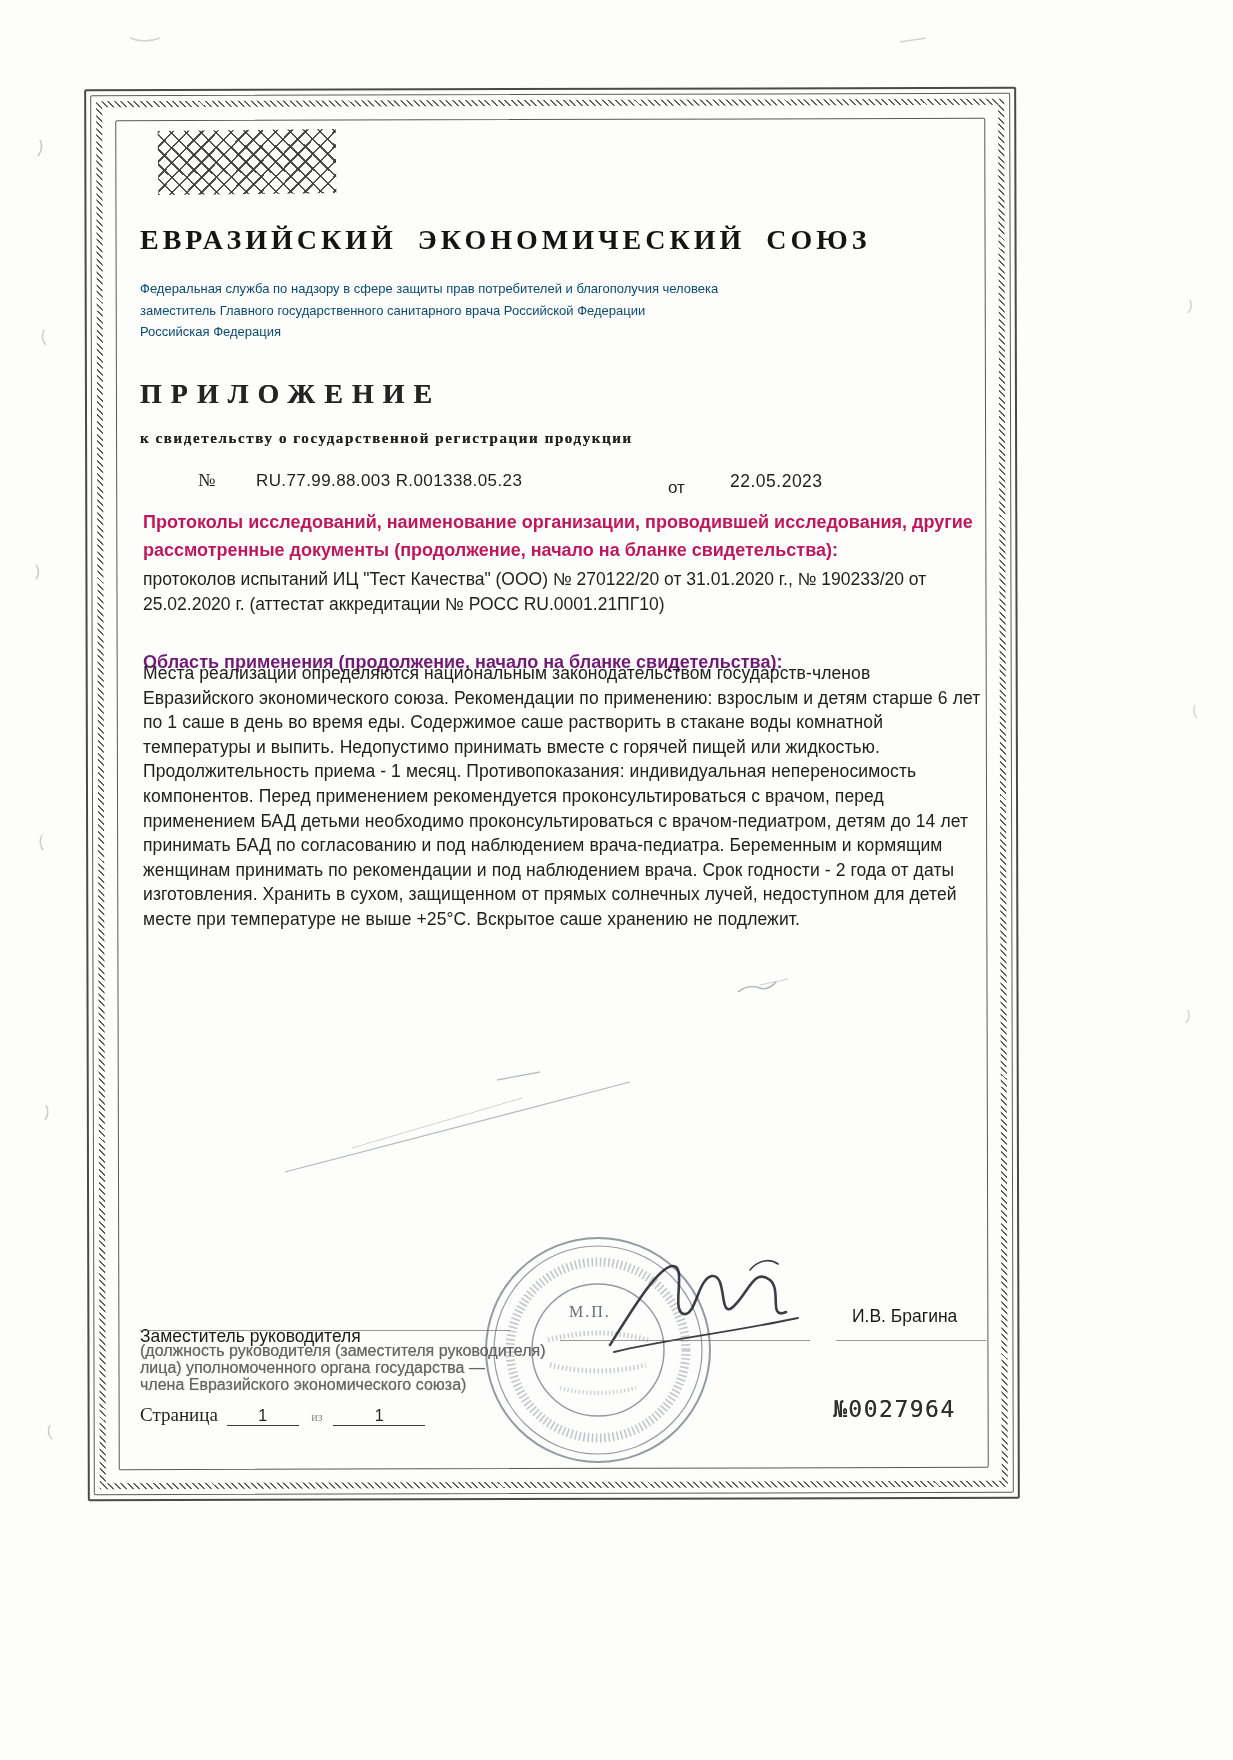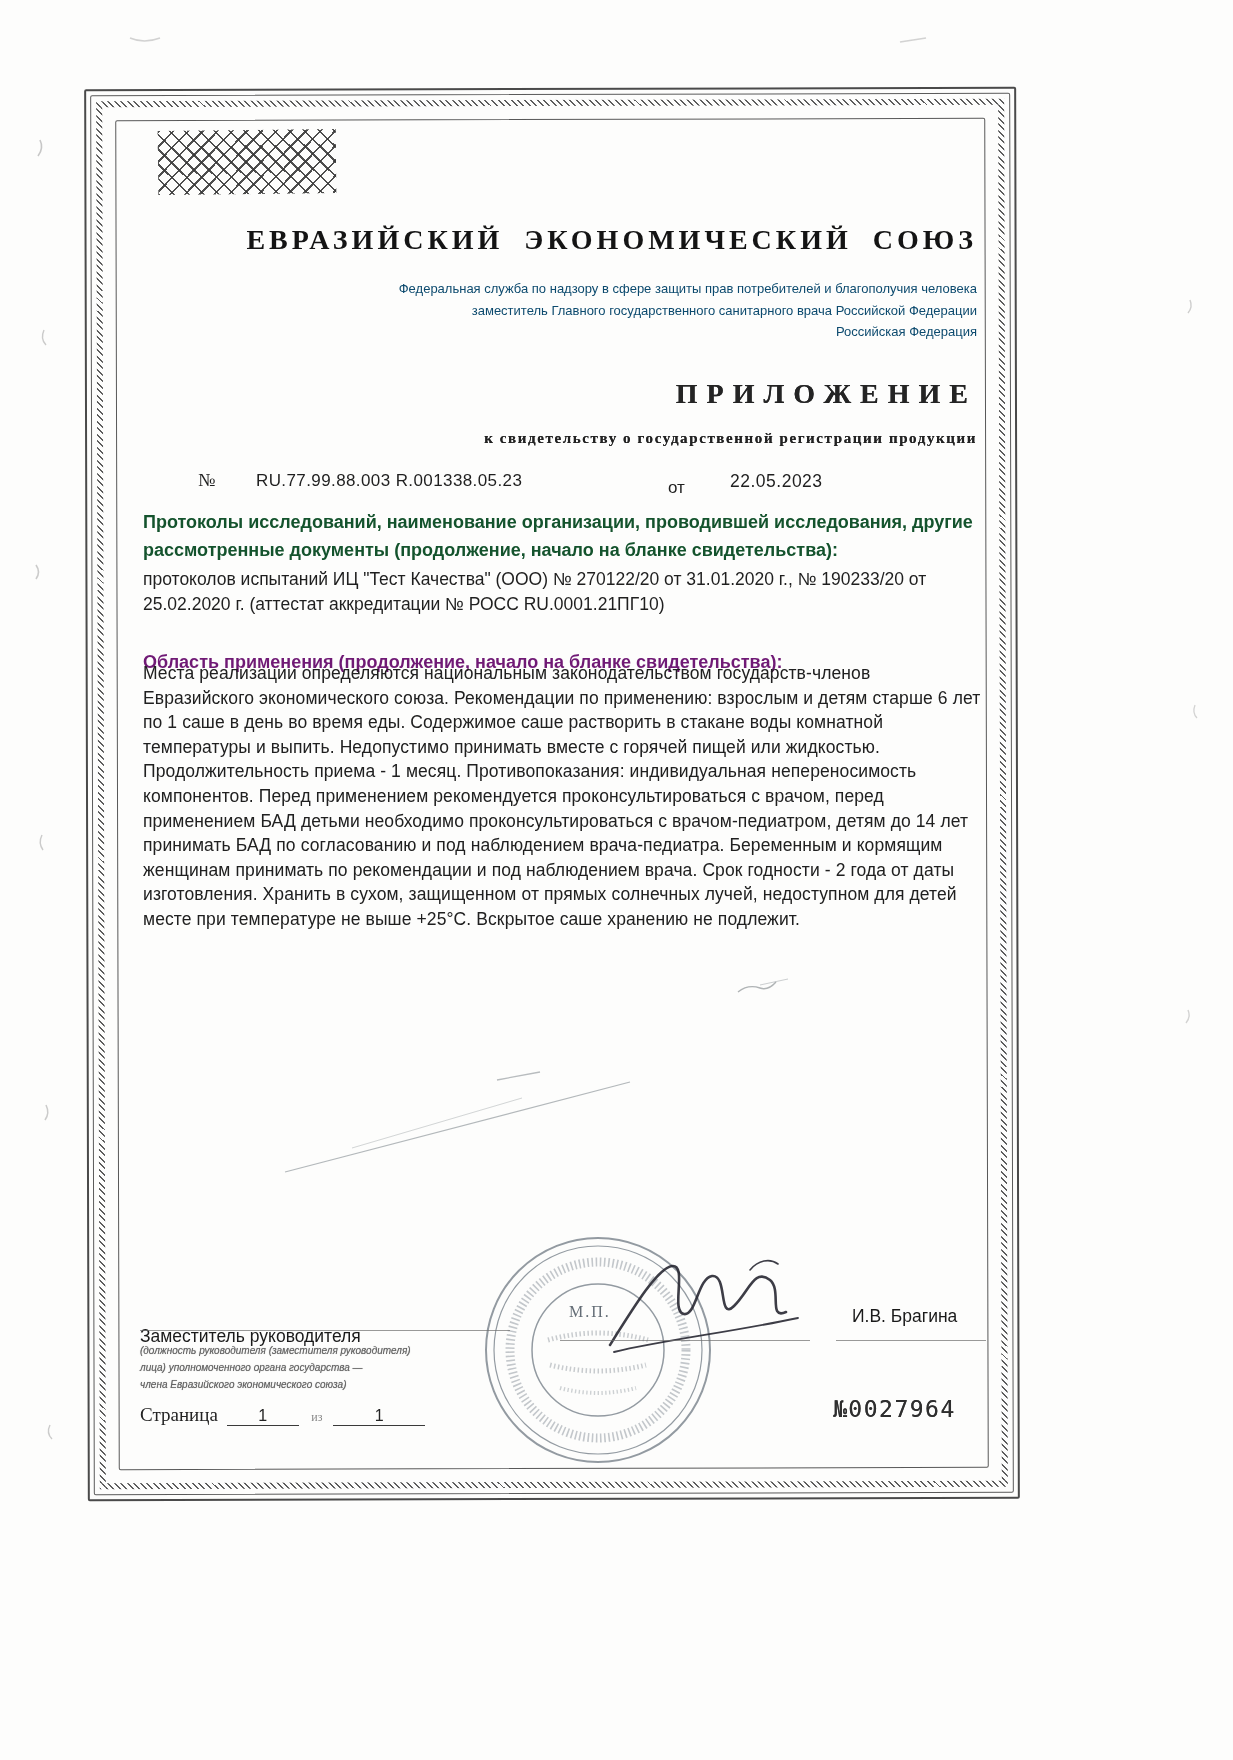--- a/index.html
+++ b/index.html
@@ -20,46 +20,46 @@
     border-image:repeating-linear-gradient(45deg,#5d5d5d 0 1.4px,transparent 1.4px 4.6px) 6;}
   .frame-innermost{position:absolute;inset:13px;border:1px solid #585858;border-radius:2px;}
   
   .ornament{position:absolute;left:158px;top:130px;width:178px;height:64px;opacity:.85;
     background:
       repeating-linear-gradient(45deg,rgba(25,25,25,.9) 0 1.8px,transparent 1.8px 10.5px),
       repeating-linear-gradient(135deg,rgba(25,25,25,.9) 0 1.8px,transparent 1.8px 10.5px);
     transform:rotate(-0.6deg);}
   
   .abs{position:absolute;}
-  .centered{left:147px;width:830px;text-align:right;}
+  .centered{left:140px;width:830px;text-align:left;}
   .union-header{top:224px;font-family:"Liberation Serif",serif;font-weight:bold;
     font-size:28px;letter-spacing:4px;word-spacing:10px;color:#141414;}
   .agency{top:278px;font-size:13px;line-height:21.5px;color:#0c4a6e;}
   .doc-title{top:378px;font-family:"Liberation Serif",serif;font-weight:bold;
     font-size:28px;letter-spacing:9px;color:#242424;text-shadow:0 0 .6px #3a3a3a;}
   .doc-subtitle{top:430px;font-family:"Liberation Serif",serif;font-weight:bold;
     font-size:15px;letter-spacing:1.6px;color:#222;text-shadow:0 0 .5px #444;}
   .num-label{left:198px;top:470px;font-family:"Liberation Serif",serif;font-size:18px;}
   .num-value{left:256px;top:471px;font-size:17px;letter-spacing:.4px;}
   .date-label{left:668px;top:470px;font-size:17px;margin-top:8px;}
   .date-value{left:730px;top:471px;font-size:17.5px;letter-spacing:.5px;}
   .protocols-heading{left:143px;top:508px;width:845px;font-weight:bold;
-    font-size:18px;line-height:28px;color:#14532d;}
+    font-size:18px;line-height:28px;color:#be185d;}
   .protocols-text{left:143px;top:567px;width:845px;font-size:17.5px;line-height:25px;}
   .scope-heading{left:143px;top:652px;width:845px;font-weight:bold;font-size:18px;color:#701a75;}
   .scope-text{left:143px;top:661px;width:843px;font-size:17.5px;line-height:24.6px;
     letter-spacing:.1px;color:#202020;}
   
   .role-label{left:140px;top:1300px;font-size:17.5px;color:#1a1a1a;margin-top:26px;}
   .name-label{left:852px;top:1306px;font-size:17.5px;color:#1a1a1a;}
   .mp-label{left:528px;top:1303px;font-family:"Liberation Serif",serif;font-size:16px;
     color:#3e4a55;opacity:.8;letter-spacing:2px;margin-left:41px;}
   .hairline{position:absolute;height:0;border-bottom:1.2px solid #6e6e6e;opacity:.7;}
-  .note-lines{left:140px;top:1342px;width:420px;font-size:10px;line-height:17px;
-    color:#4b4b4b;text-shadow:0 0 .8px #777;opacity:.85;font-style:italic;}
+  .note-lines{left:140px;top:1342px;width:420px;font-size:16px;line-height:17px;
+    color:#4b4b4b;text-shadow:0 0 .8px #777;opacity:.85;}
   .footer-page{left:140px;top:1404px;font-family:"Liberation Serif",serif;font-size:19px;color:#232323;}
   .blank{display:inline-block;border-bottom:1.6px solid #3a3a3a;text-align:center;
     font-family:"Liberation Sans",sans-serif;font-size:16px;vertical-align:baseline;}
   .w70{width:72px;margin-left:4px;}
   .w90{width:92px;margin-left:6px;}
   .of-label{font-size:12px;opacity:.55;margin-left:8px;}
   .form-number{left:833px;top:1396px;font-family:"DejaVu Sans Mono",monospace;
     font-size:23px;letter-spacing:1.5px;color:#2e2e2e;text-shadow:0 0 .5px #555;}
   .overlay{position:absolute;left:0;top:0;pointer-events:none;}
 </style>

